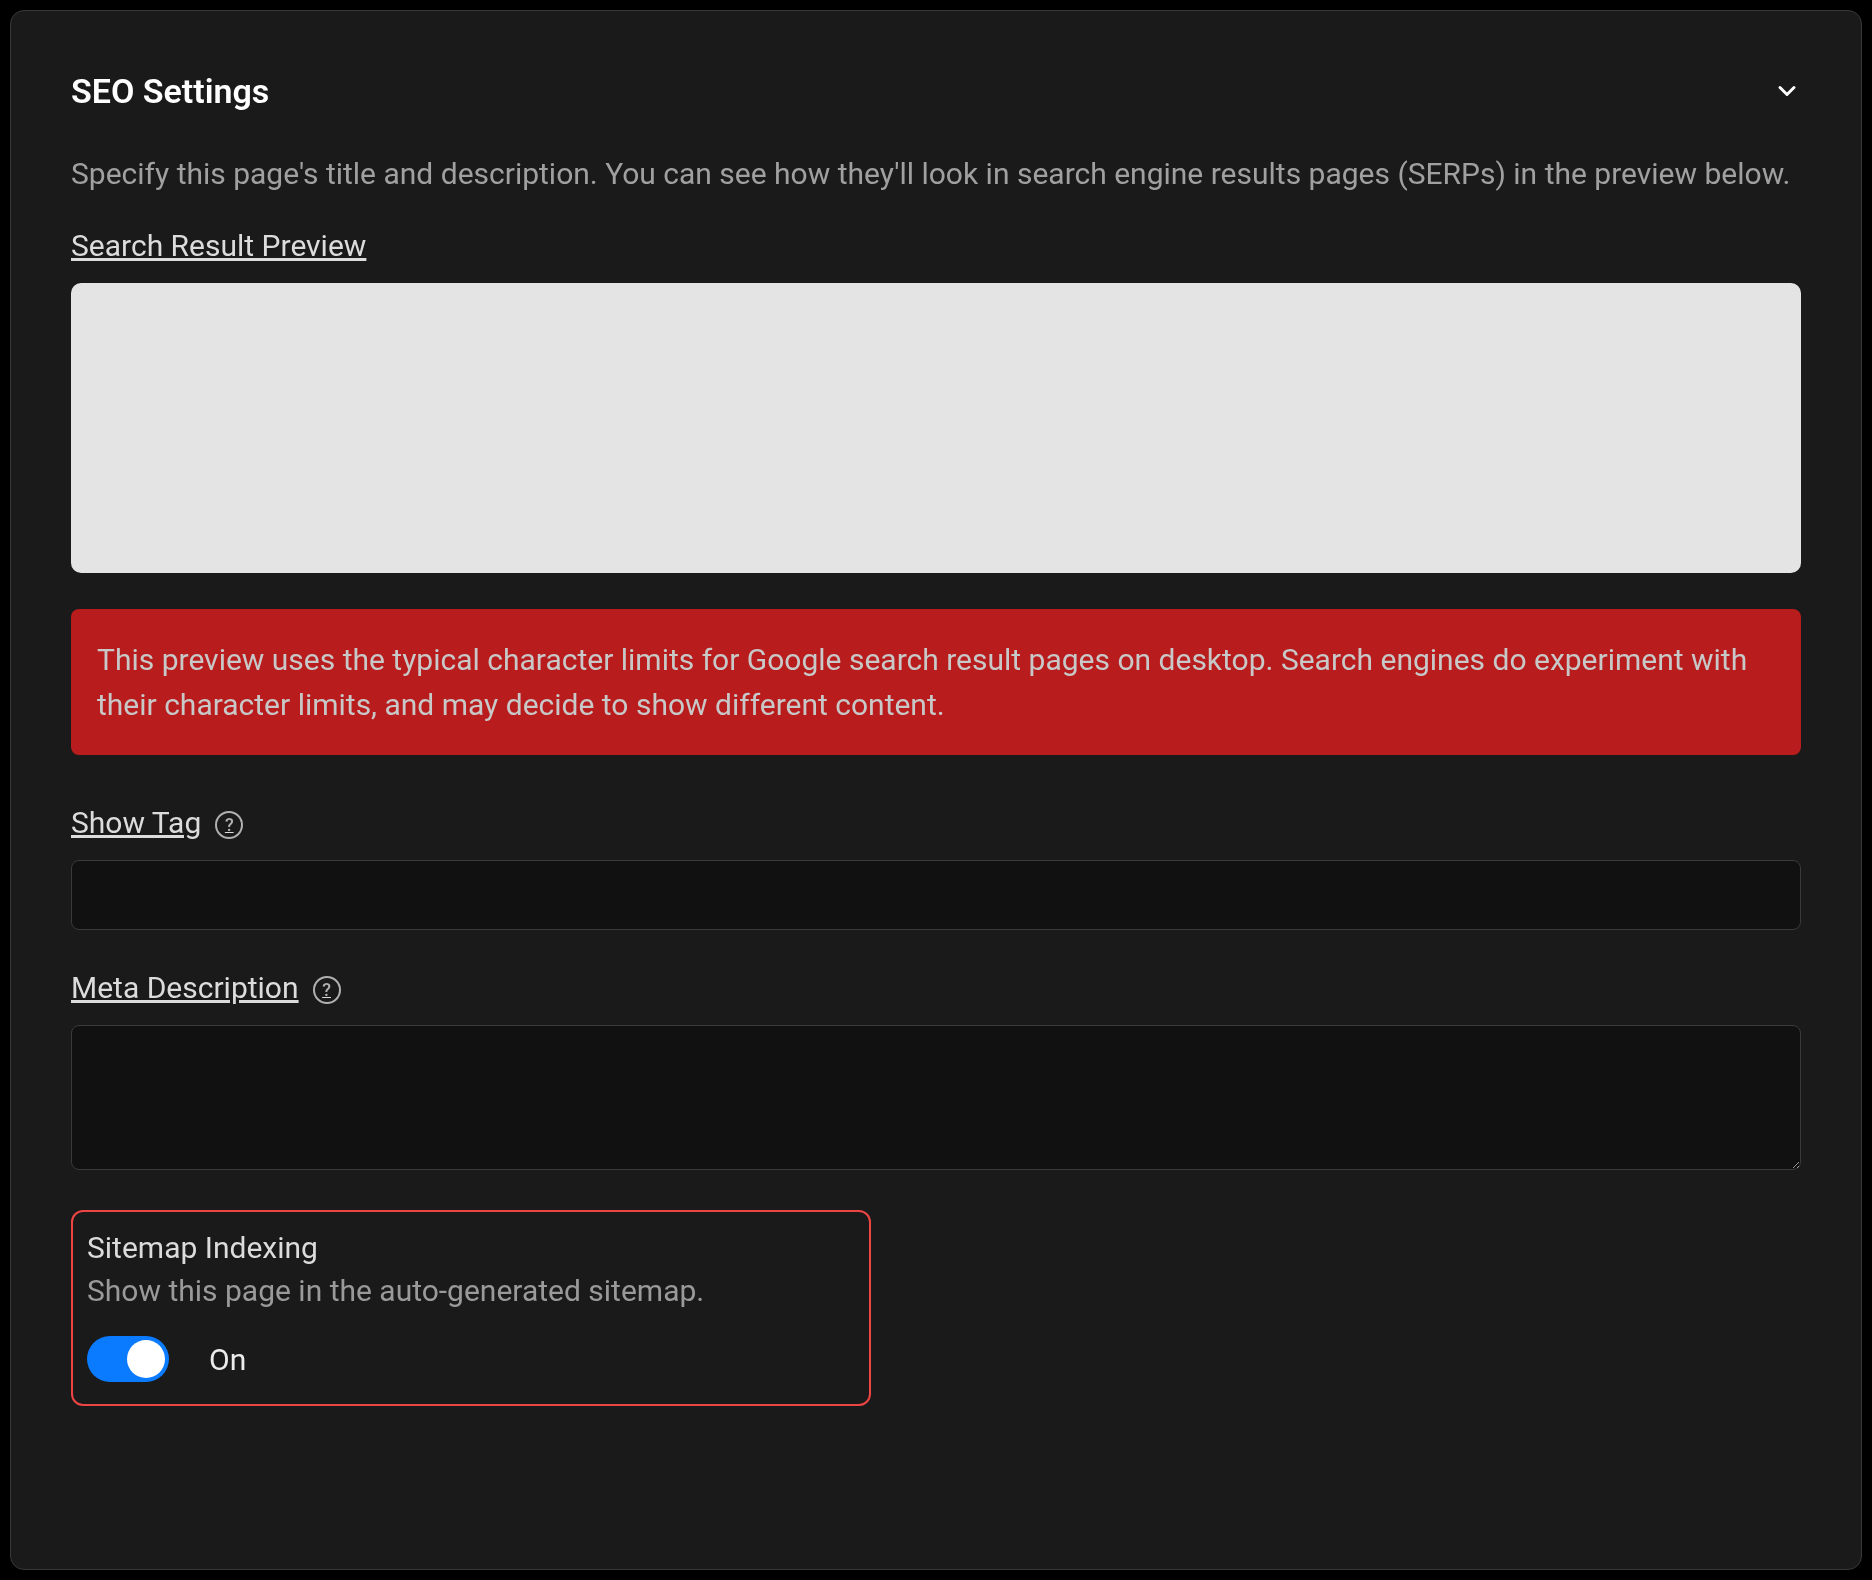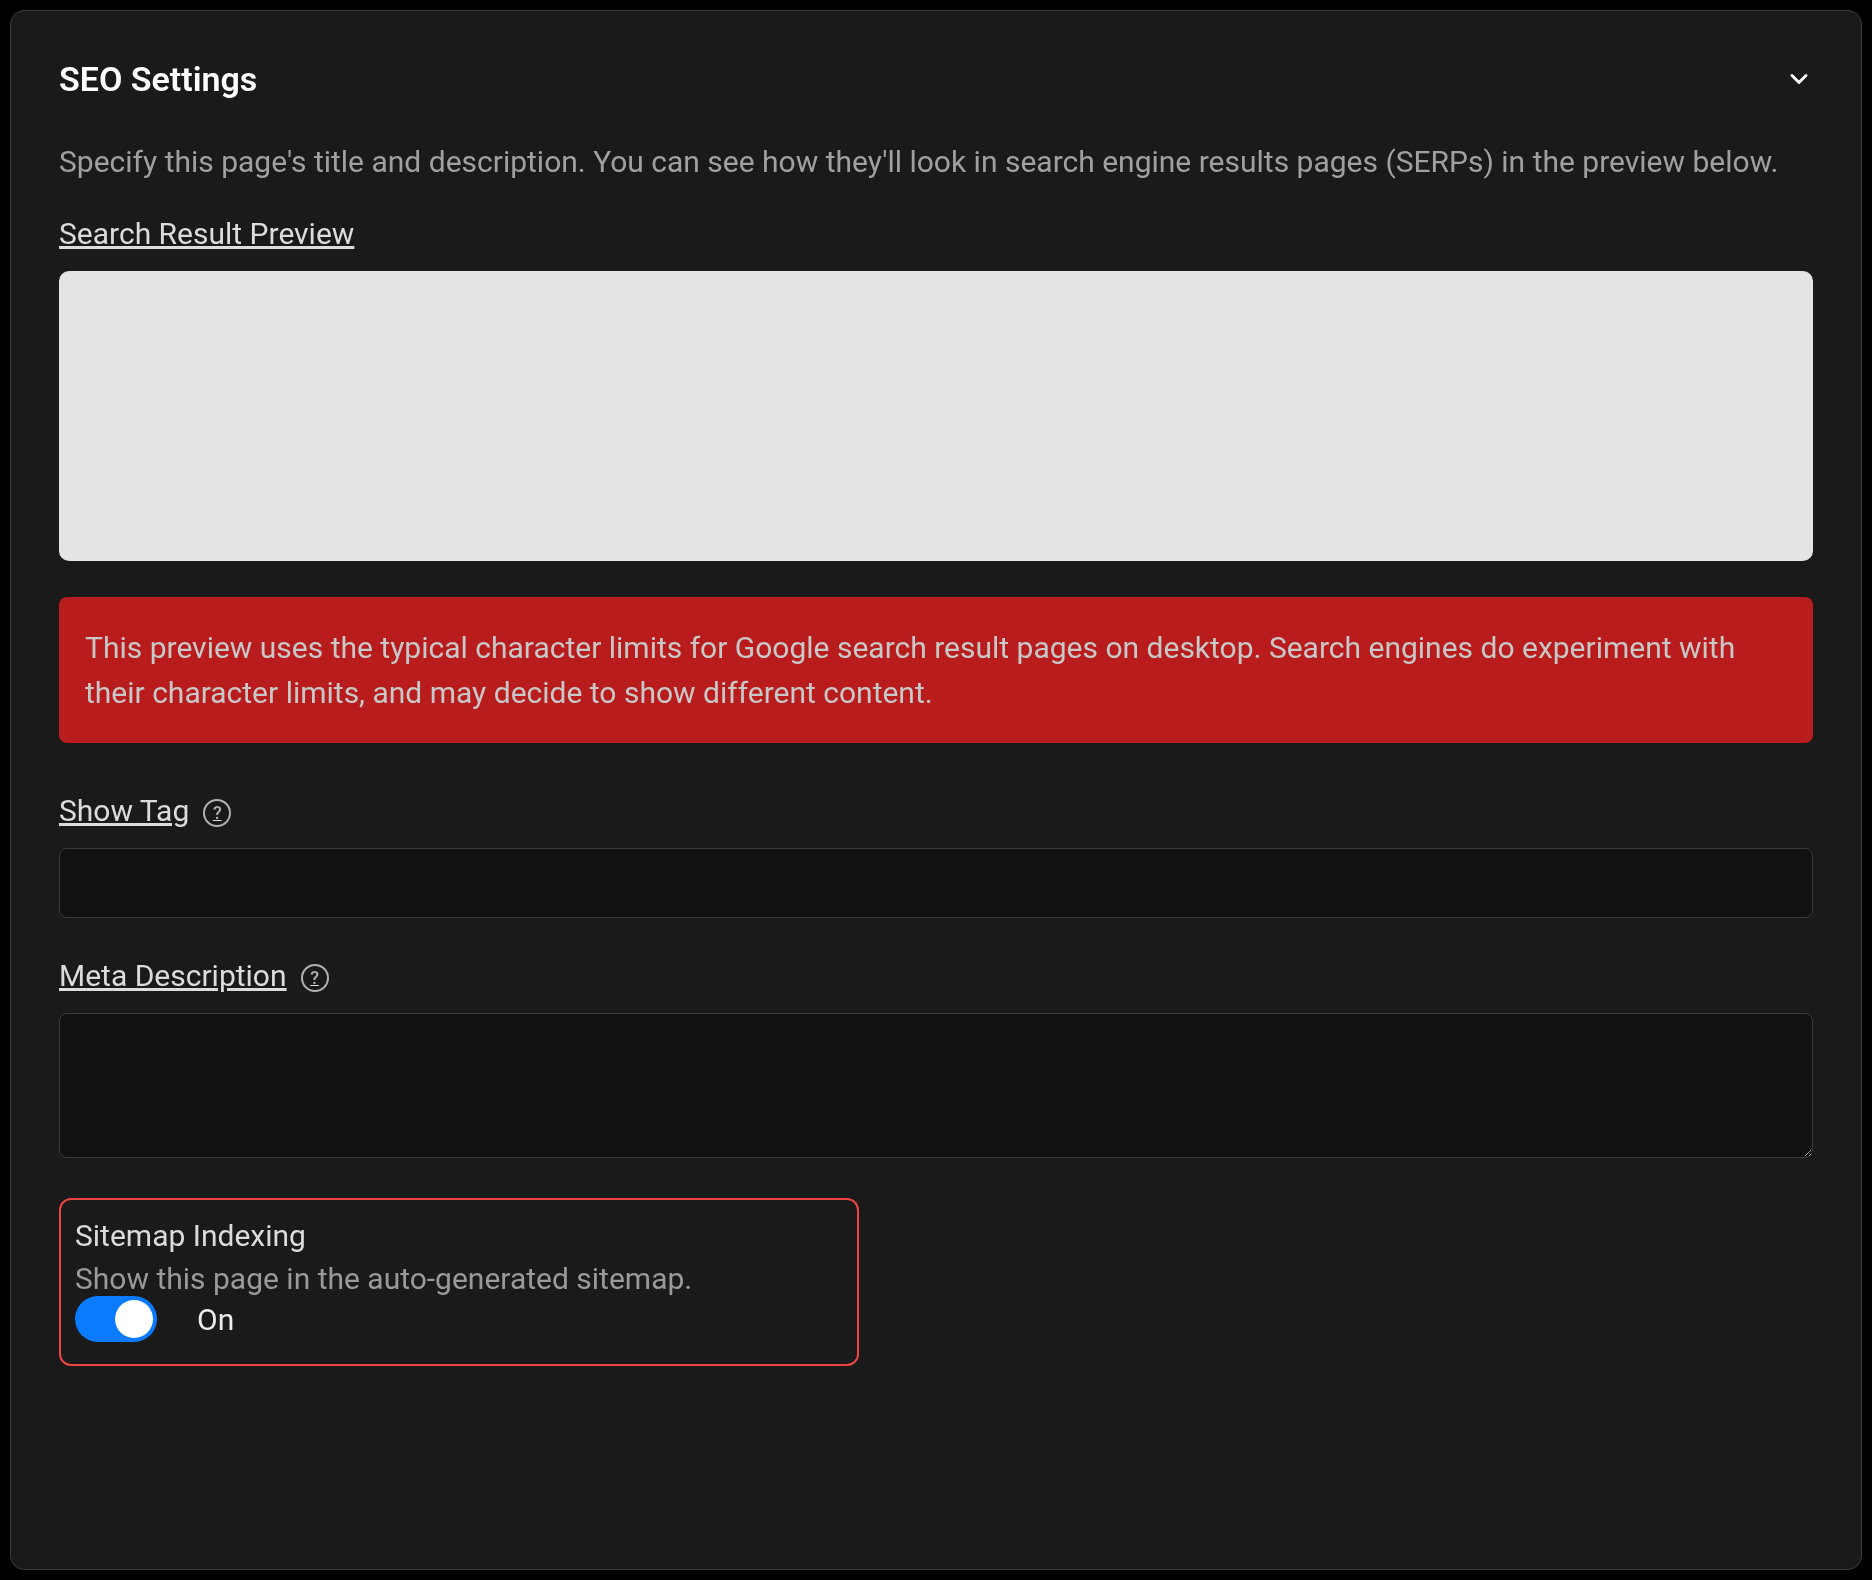--- a/index.html
+++ b/index.html
@@ -11,21 +11,21 @@
       background: #000;
       font-family: -apple-system, BlinkMacSystemFont, "Segoe UI", Roboto, Helvetica, Arial, sans-serif;
       width: 1872px;
       height: 1580px;
       padding: 10px;
     }
     .panel {
       background: #1a1a1a;
       border: 1px solid #383838;
       border-radius: 14px;
-      padding: 48px;
+      padding: 60px;
       width: 100%;
       height: 100%;
       position: relative;
     }
     .header-row {
       display: flex;
       justify-content: space-between;
       align-items: center;
       margin-bottom: 40px;
     }
@@ -116,20 +116,21 @@
       margin-top: 36px;
     }
     .sitemap-title {
       color: #dcdcdc;
       font-size: 30px;
       margin-bottom: 8px;
     }
     .sitemap-sub {
       color: #9a9a9a;
       font-size: 30px;
+      margin-bottom: 28px;
     }
     .toggle-row {
       display: flex;
       align-items: center;
       gap: 40px;
     }
     .toggle {
       width: 82px;
       height: 46px;
       background: #0a7aff;

